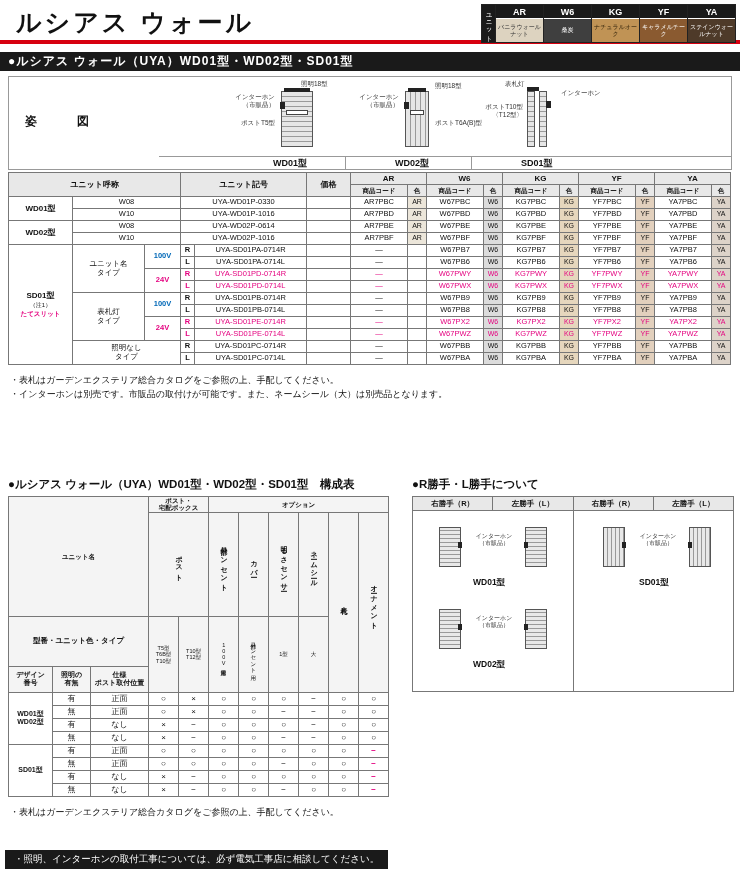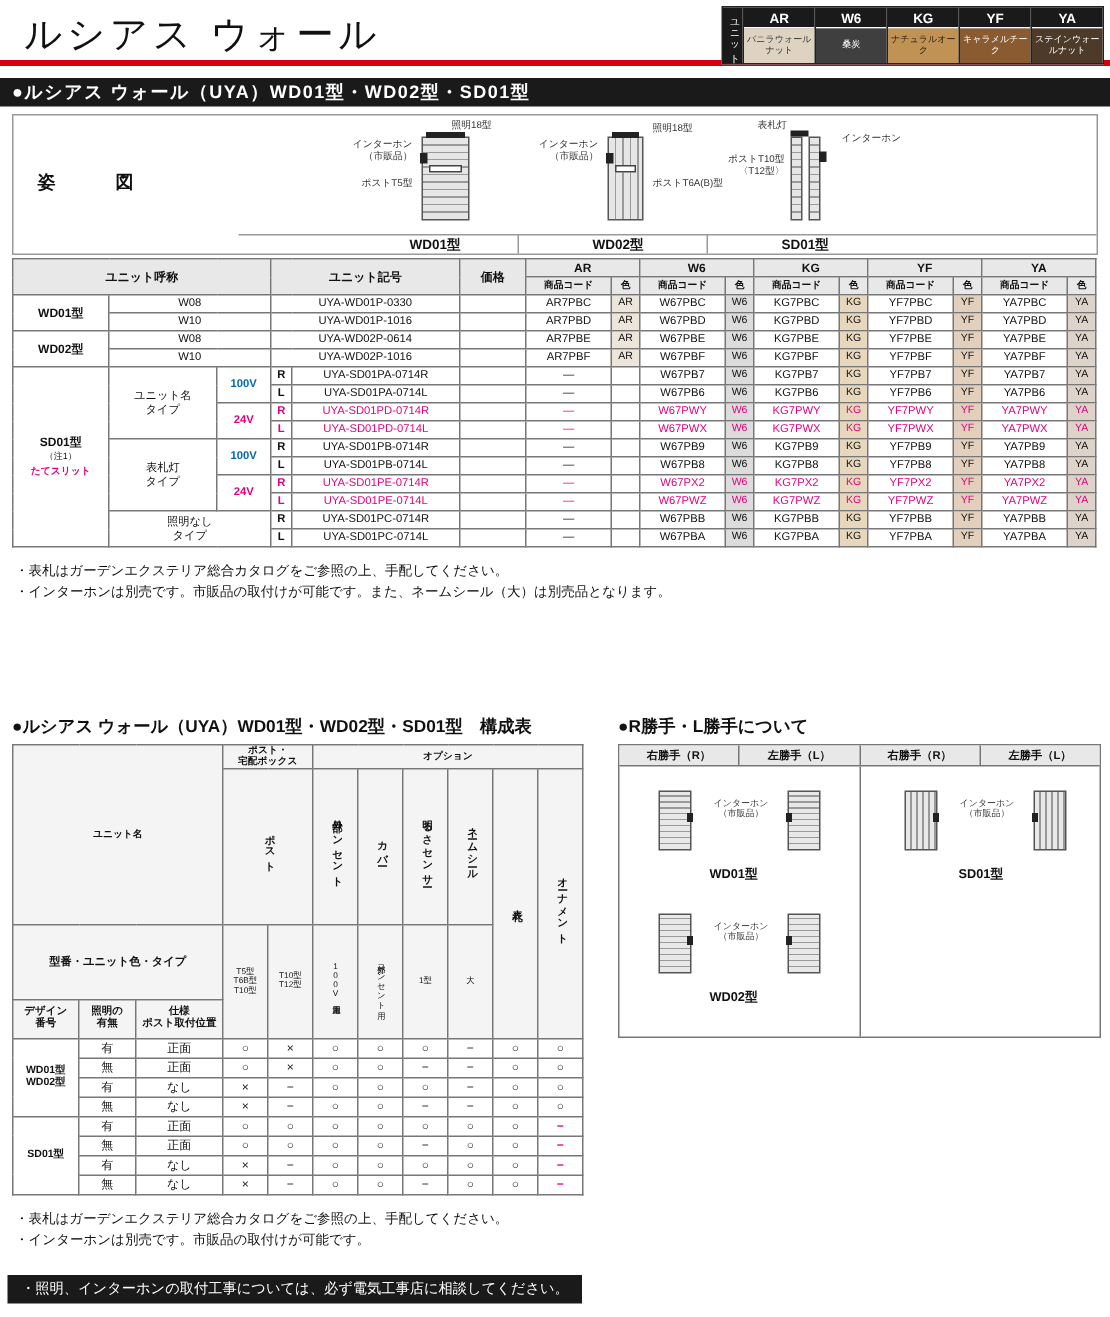--- a/index.html
+++ b/index.html
@@ -1,19 +1,19 @@
 <!DOCTYPE html>
 <html><head>
 <meta charset="utf-8">
 <style>
   *{margin:0;padding:0;box-sizing:border-box;}
   html,body{width:740px;background:#fff;}
   body{position:relative;height:878px;font-family:"Liberation Sans",sans-serif;color:#111;overflow:hidden;}
 
-  .title{position:absolute;top:6px;left:16px;font-size:25px;font-weight:normal;letter-spacing:3px;}
+  .title{position:absolute;top:6px;left:16px;font-size:25px;font-weight:bold;letter-spacing:3px;}
   .red-rule{position:absolute;top:40px;left:0;width:740px;height:4px;background:#d7000f;}
 
   
   .color-table{position:absolute;top:4px;right:4px;display:flex;border:1px solid #222;background:#fff;}
   .ct-side{width:13px;background:#1a1a1a;color:#fff;font-size:6.5px;writing-mode:vertical-rl;text-orientation:upright;display:flex;align-items:center;justify-content:center;}
   .ct-cols{display:flex;}
   .cc{width:48px;border-left:1px solid #222;display:flex;flex-direction:column;}
   .cc-code{background:#1a1a1a;color:#fff;font-size:9px;font-weight:bold;text-align:center;height:14px;line-height:14px;border-bottom:1px solid #fff;}
   .cc-sw{height:23px;font-size:6px;display:flex;align-items:center;justify-content:center;text-align:center;line-height:1.15;padding:1px;}
 
@@ -629,15 +629,14 @@
   <div class="rlfig" style="left:112px;top:112px;">
       <span class="dot" style="left:-2px;"></span>
     </div>
   <div class="rl-ann" style="left:54px;top:118px;width:54px;">インターホン
 （市販品）</div>
   <div class="rl-name" style="left:60px;top:162px;">WD02型</div>
 </div>
 
 <div class="notes2" id="notes2">
     <div class="note-line">・表札はガーデンエクステリア総合カタログをご参照の上、手配してください。</div>
-    <div class="note-line">・インターホンは別売です。市販品の取付けが可能です。</div>
   </div>
 <div class="warn">・照明、インターホンの取付工事については、必ず電気工事店に相談してください。</div>
 
 </body></html>

